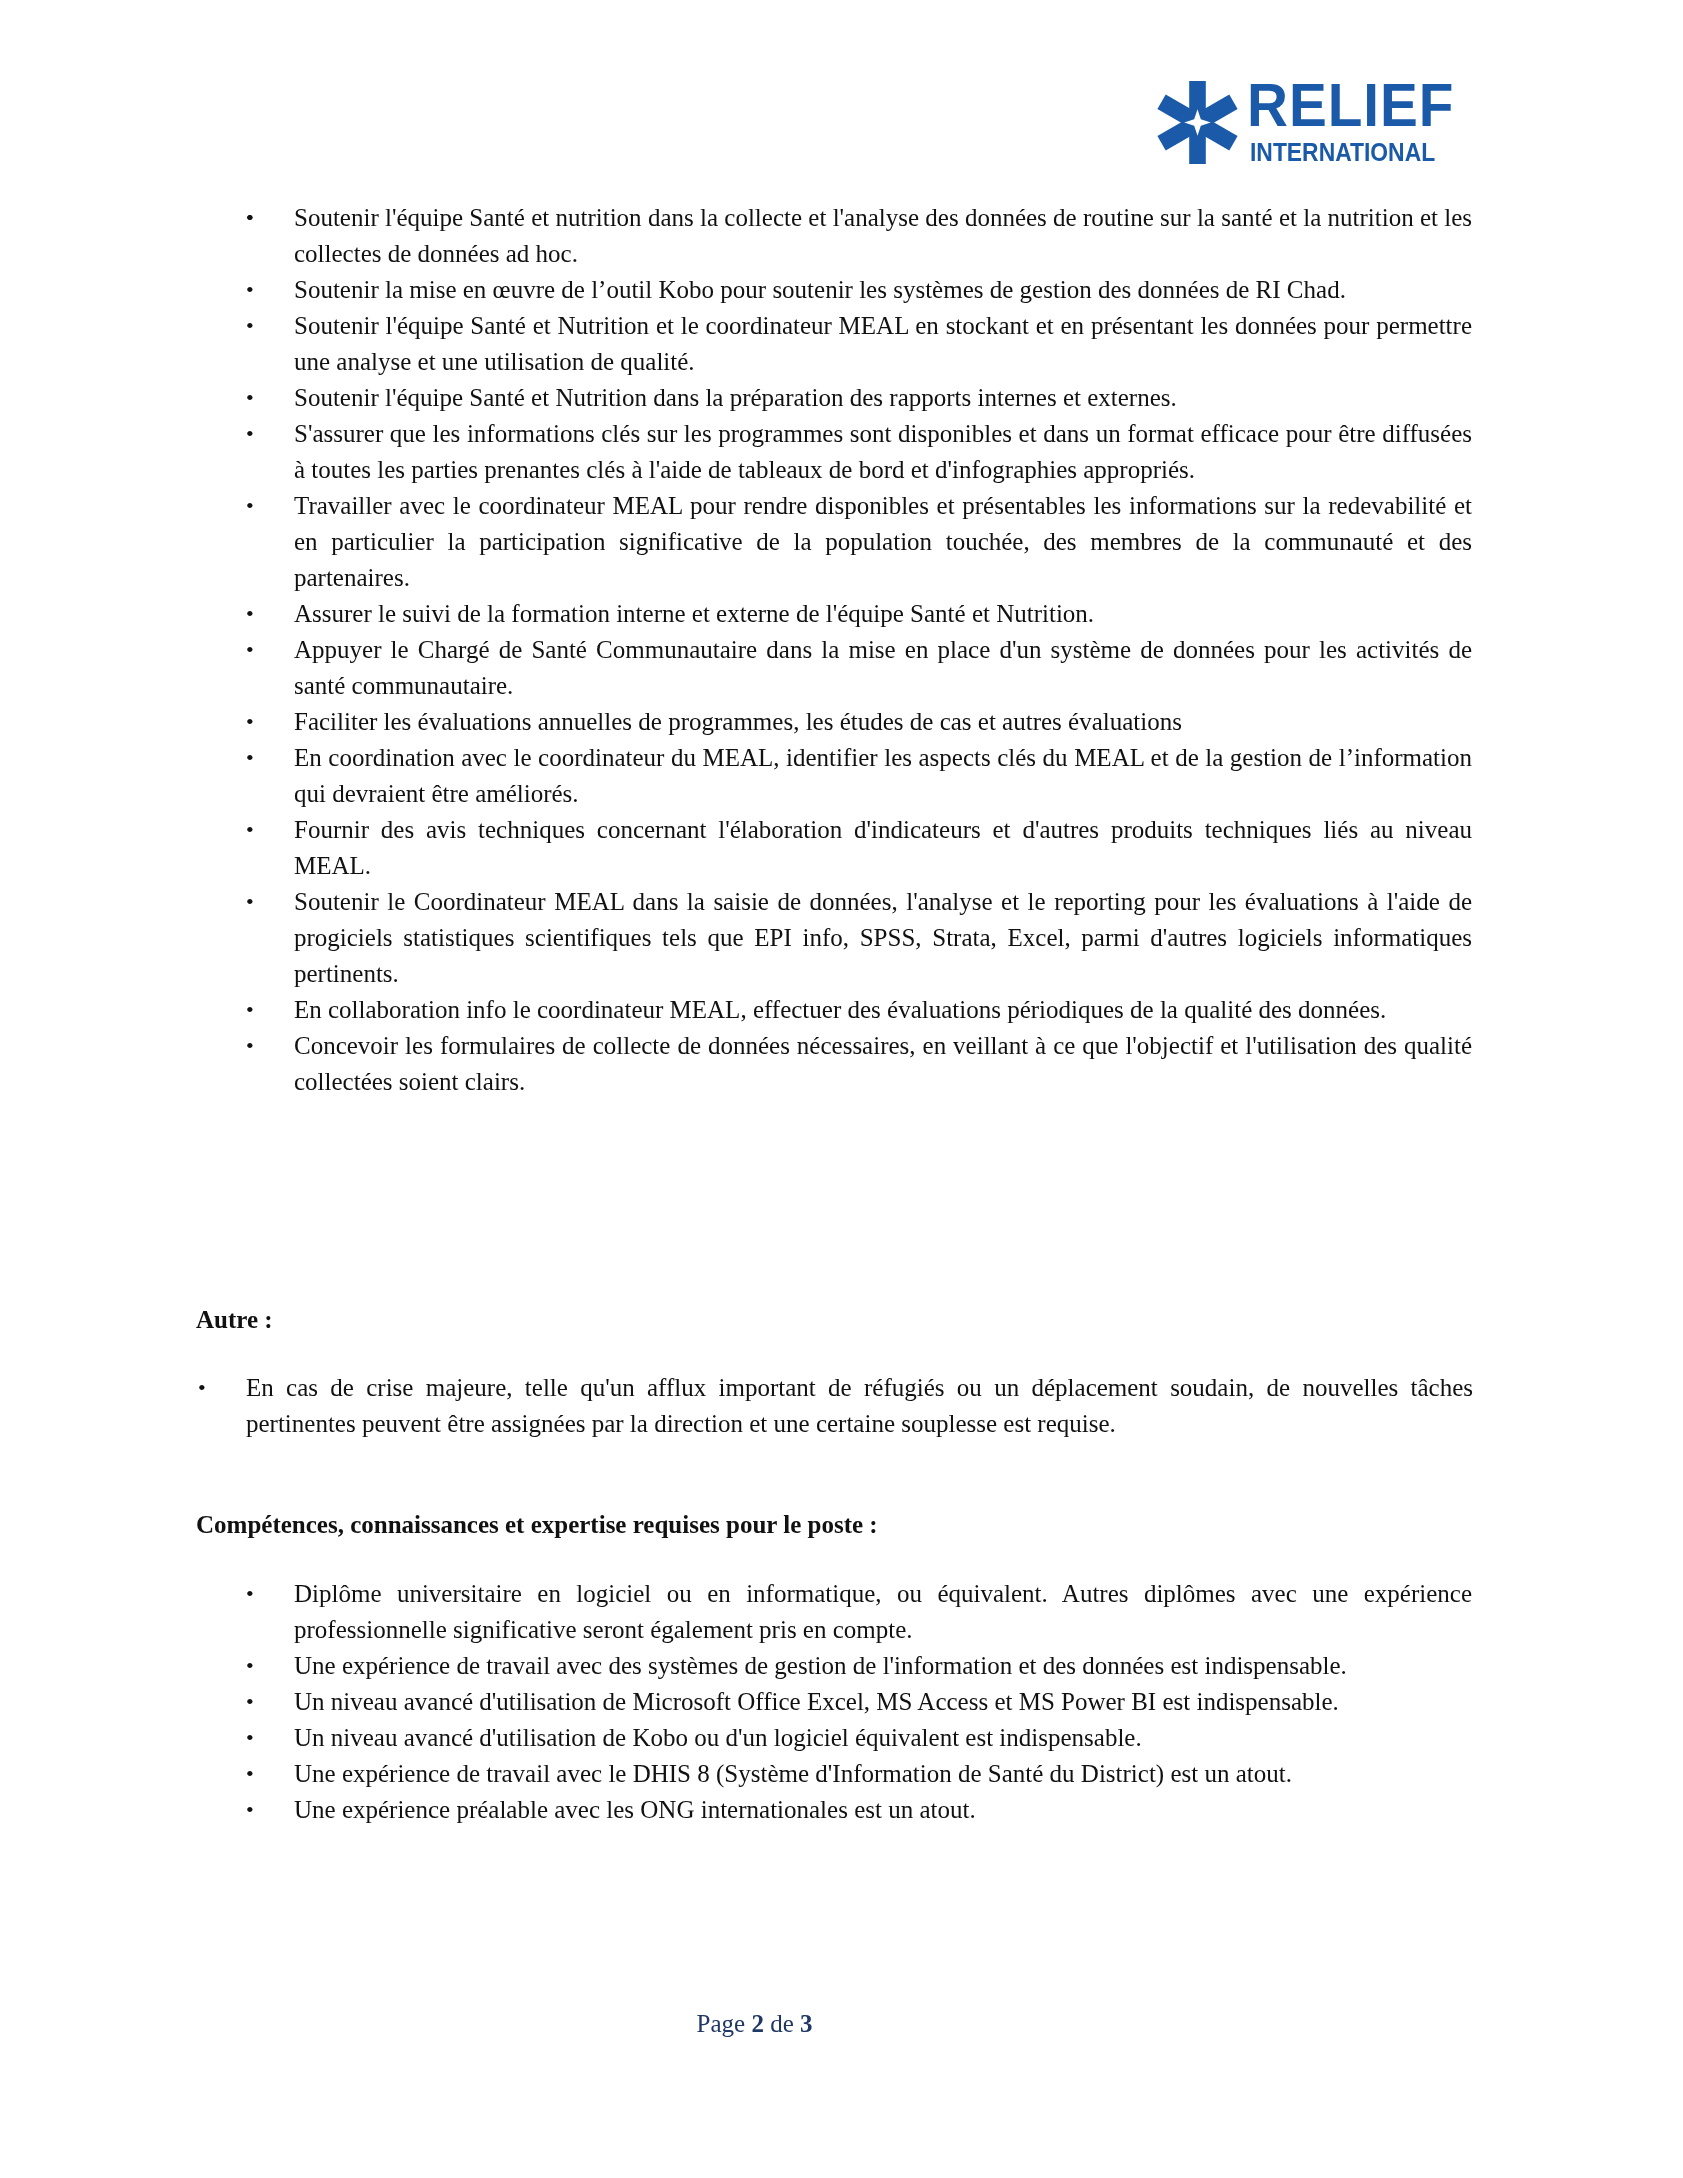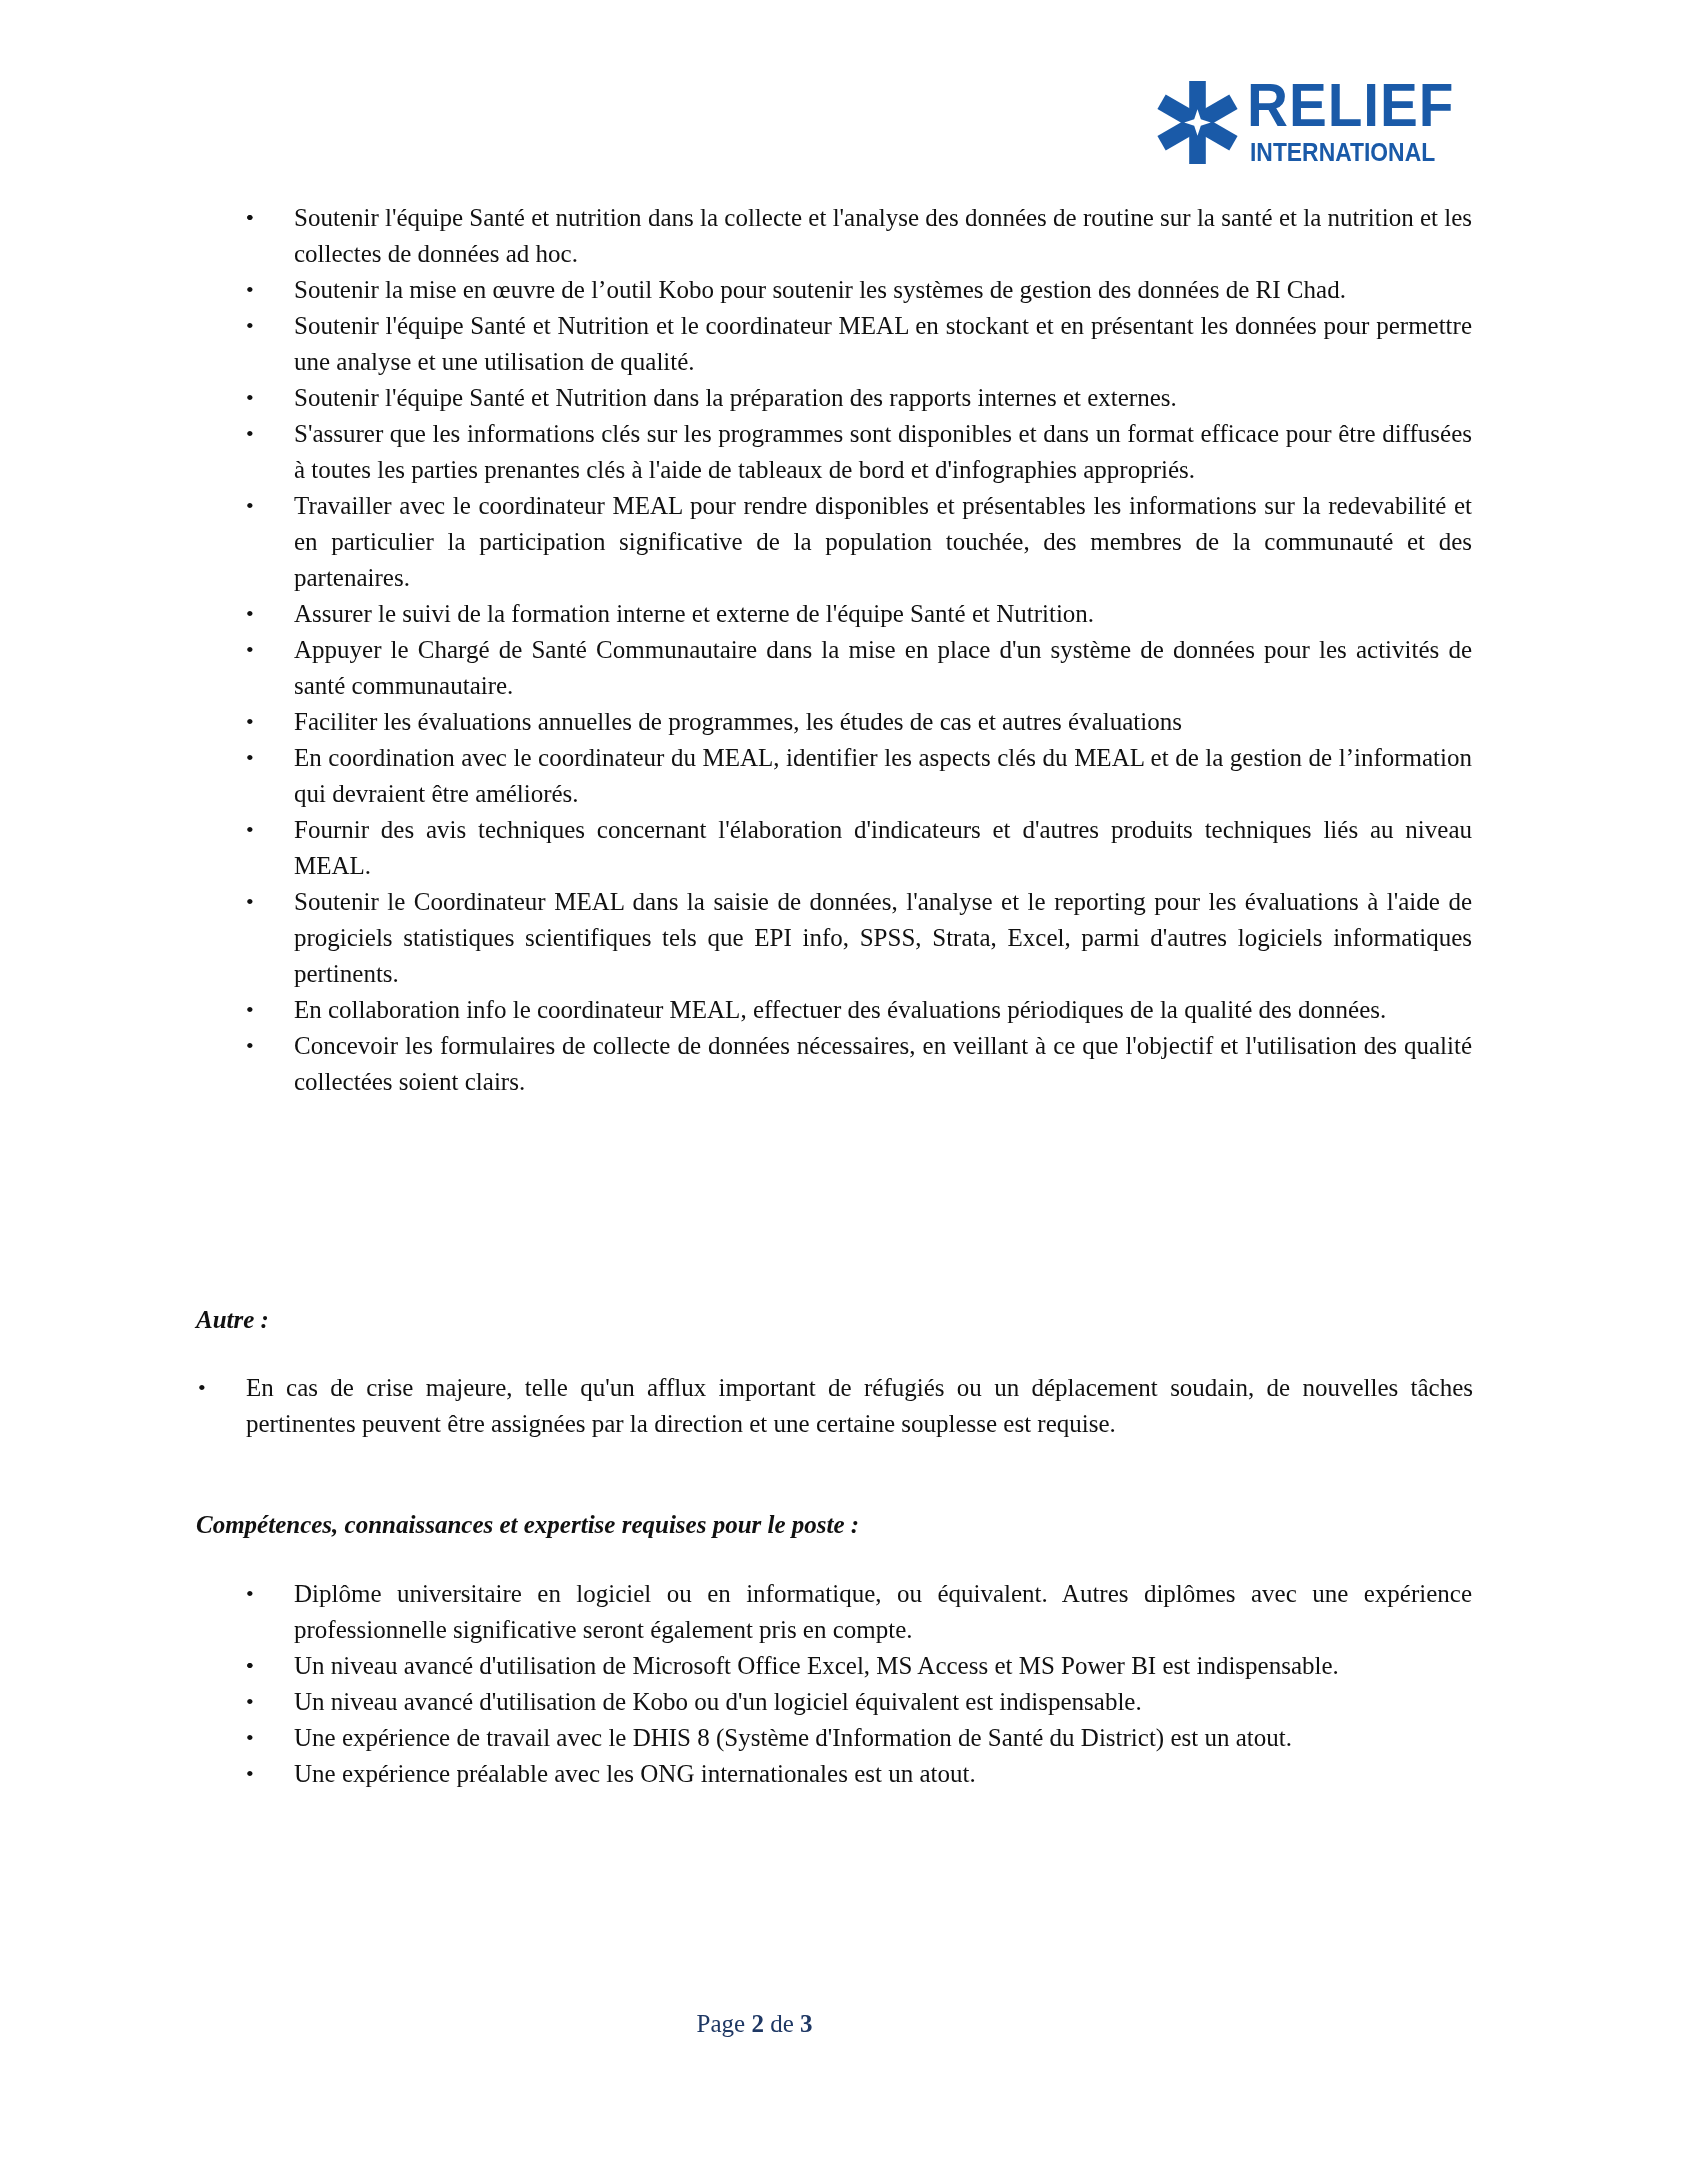--- a/index.html
+++ b/index.html
@@ -13,21 +13,21 @@
   .logo-intl { position: absolute; left: 94px; top: 59px; font-family: "Liberation Sans", "DejaVu Sans", sans-serif;
         font-weight: bold; font-size: 26px; color: #1a5aa8; line-height: 28px; letter-spacing: 0px;
         transform: scaleX(0.88); transform-origin: left top; }
 
   .block { position: absolute; font-size: 25px; line-height: 36px; }
   ul.bl { list-style: none; margin: 0; padding: 0; }
   ul.bl li { position: relative; text-align: justify; text-align-last: left; }
   ul.bl li .bullet { position: absolute; top: 0; font-size: 22px; }
   .list1 { left: 294px; top: 200px; width: 1178px; }
   .list1 li .bullet { left: -48px; }
-  .heading { position: absolute; left: 196px; font-weight: bold; font-size: 25px; line-height: 36px; font-style: italic; }
+  .heading { position: absolute; left: 196px; font-weight: bold; font-size: 25px; line-height: 36px; }
   .h-autre { top: 1302px; }
   .list2 { left: 246px; top: 1370px; width: 1227px; }
   .list2 li .bullet { left: -48px; }
   .h-comp { top: 1507px; }
   .list3 { left: 294px; top: 1576px; width: 1178px; }
   .list3 li .bullet { left: -48px; }
   .footer { position: absolute; left: 0; width: 1509px; top: 2010px; text-align: center;
             font-size: 25px; color: #1f3864; }
   .footer b { font-weight: bold; }
 </style>
@@ -73,21 +73,21 @@
   <ul class="bl" id="list2">
       <li><span class="bullet">•</span><span>En cas de crise majeure, telle qu'un afflux important de réfugiés ou un déplacement soudain, de nouvelles tâches pertinentes peuvent être assignées par la direction et une certaine souplesse est requise.</span></li>
     </ul>
 </div>
 
 <div class="heading h-comp">Compétences, connaissances et expertise requises pour le poste :</div>
 
 <div class="block list3">
   <ul class="bl" id="list3">
       <li><span class="bullet">•</span><span>Diplôme universitaire en logiciel ou en informatique, ou équivalent. Autres diplômes avec une expérience professionnelle significative seront également pris en compte.</span></li>
-      <li><span class="bullet">•</span></li>
+      <li><span class="bullet">•</span><span>Une expérience de travail avec des systèmes de gestion de l'information et des données est indispensable.</span></li>
       <li><span class="bullet">•</span><span>Un niveau avancé d'utilisation de Microsoft Office Excel, MS Access et MS Power BI est indispensable.</span></li>
       <li><span class="bullet">•</span><span>Un niveau avancé d'utilisation de Kobo ou d'un logiciel équivalent est indispensable.</span></li>
       <li><span class="bullet">•</span><span>Une expérience de travail avec le DHIS 8 (Système d'Information de Santé du District) est un atout.</span></li>
       <li><span class="bullet">•</span><span>Une expérience préalable avec les ONG internationales est un atout.</span></li>
     </ul>
 </div>
 
 <div class="footer">
   <span>Page</span>
   <b>2</b>

